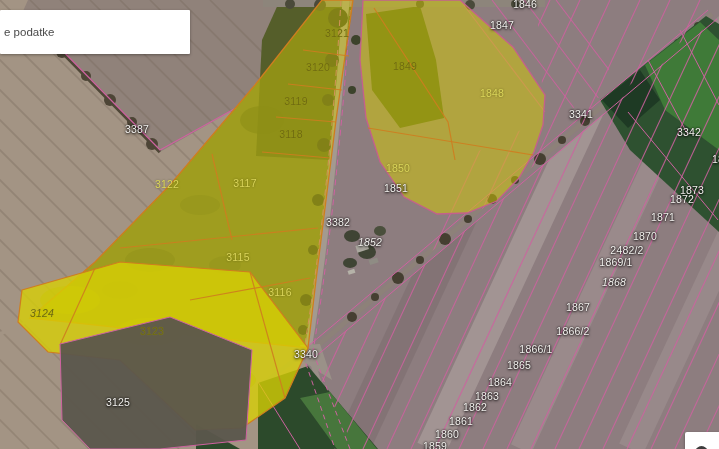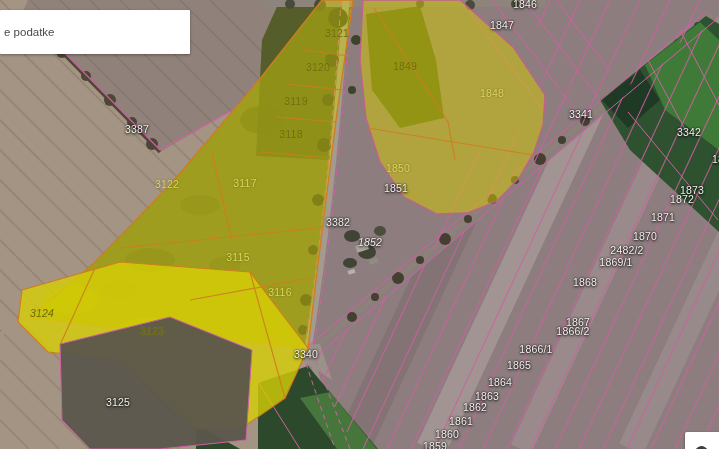--- a/index.html
+++ b/index.html
@@ -302,22 +302,22 @@
       <div class="plabel c-white" style="left: 502px; top: 25px;">1847</div>
       <div class="plabel c-white" style="left: 581px; top: 114px;">3341</div>
       <div class="plabel c-white" style="left: 689px; top: 132px;">3342</div>
       <div class="plabel c-white" style="left: 724px; top: 159px;">1874</div>
       <div class="plabel c-white" style="left: 692px; top: 190px;">1873</div>
       <div class="plabel c-white" style="left: 682px; top: 199px;">1872</div>
       <div class="plabel c-white" style="left: 663px; top: 217px;">1871</div>
       <div class="plabel c-white" style="left: 645px; top: 236px;">1870</div>
       <div class="plabel c-white" style="left: 627px; top: 250px;">2482/2</div>
       <div class="plabel c-white" style="left: 616px; top: 262px;">1869/1</div>
-      <div class="plabel c-white" style="left: 585px; top: 282px;">1868</div>
-      <div class="plabel c-white" style="left: 578px; top: 322px; text-align: right;">1867</div>
+      <div class="plabel c-white" style="left: 614px; top: 282px; font-style: italic;">1868</div>
+      <div class="plabel c-white" style="left: 578px; top: 307px; text-align: right;">1867</div>
       <div class="plabel c-white" style="left: 573px; top: 331px;">1866/2</div>
       <div class="plabel c-white" style="left: 536px; top: 349px;">1866/1</div>
       <div class="plabel c-white" style="left: 519px; top: 365px;">1865</div>
       <div class="plabel c-white" style="left: 500px; top: 382px;">1864</div>
       <div class="plabel c-white" style="left: 487px; top: 396px;">1863</div>
       <div class="plabel c-white" style="left: 475px; top: 407px;">1862</div>
       <div class="plabel c-white" style="left: 461px; top: 421px;">1861</div>
       <div class="plabel c-white" style="left: 447px; top: 434px;">1860</div>
       <div class="plabel c-white" style="left: 435px; top: 446px;">1859</div>
     </div>

